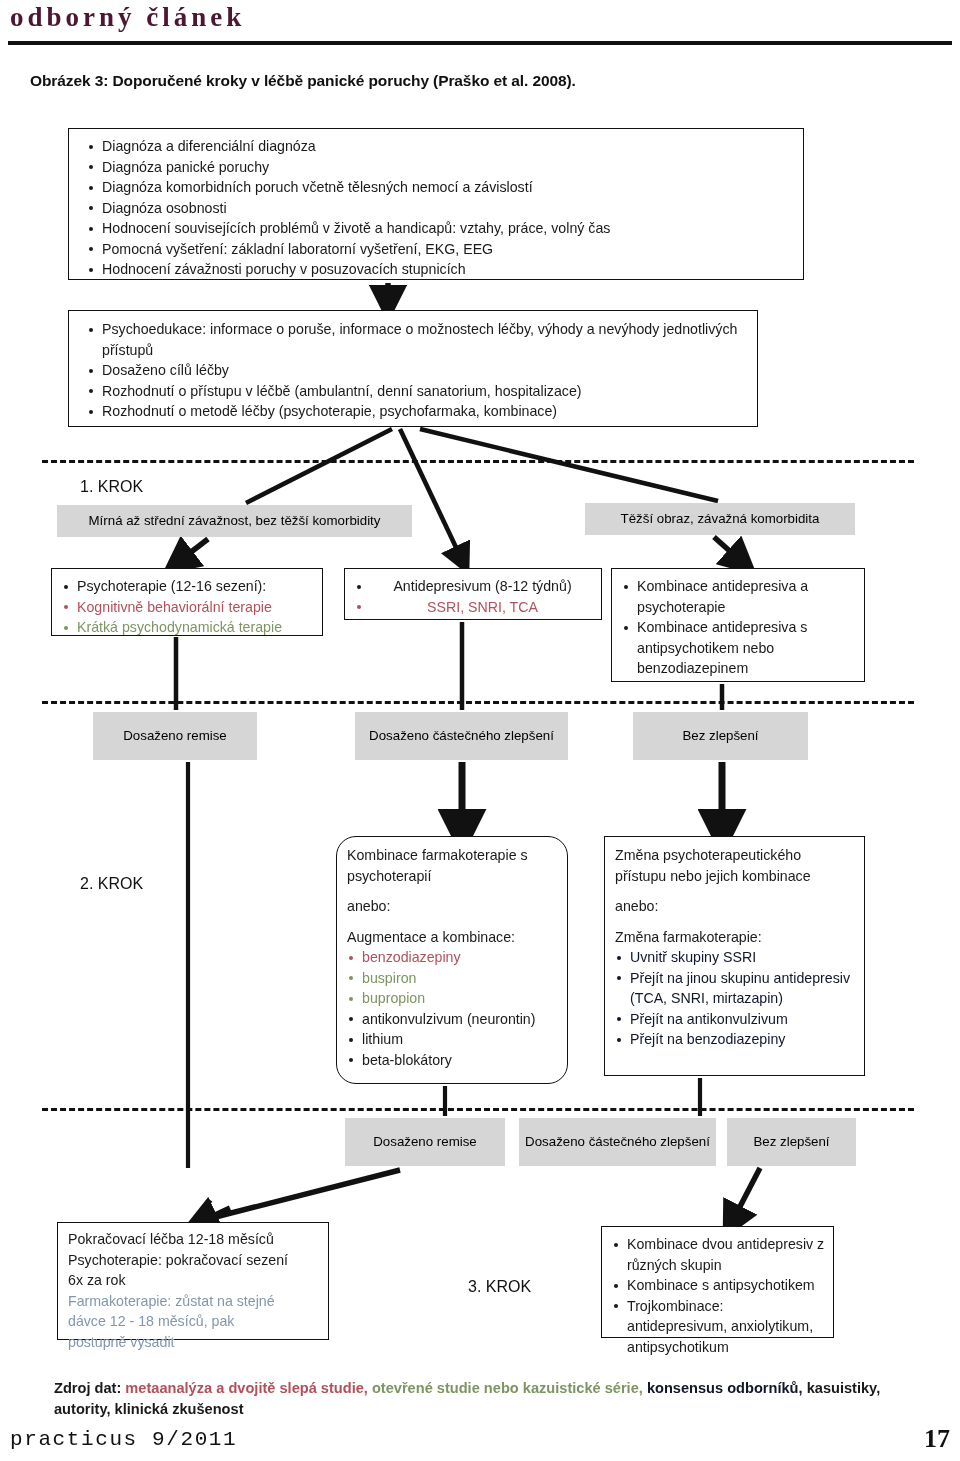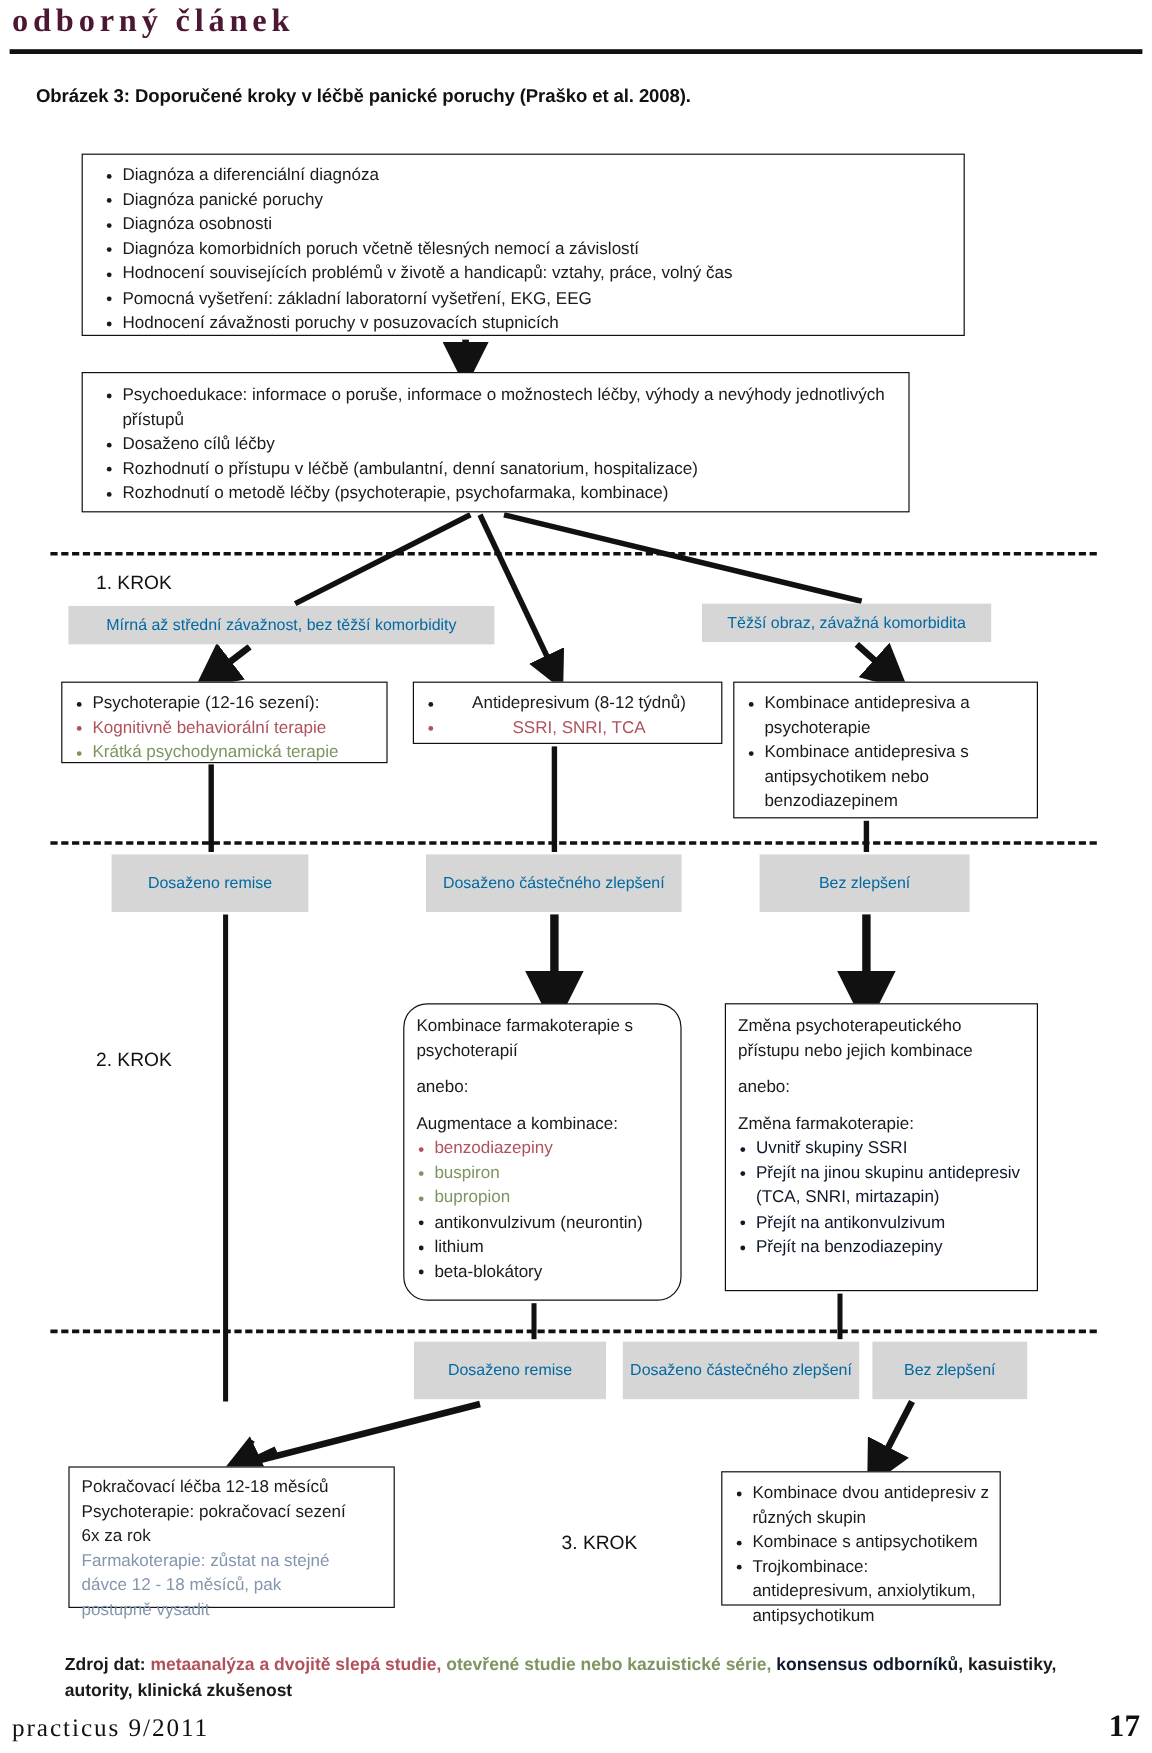--- a/index.html
+++ b/index.html
@@ -50,21 +50,21 @@
   .graybox {
     position: absolute;
     box-sizing: border-box;
     background: #d6d6d6;
     font-size: 13.3px;
     line-height: 18px;
     display: flex;
     align-items: center;
     justify-content: center;
     text-align: center;
-    color: #0369a1;
+    color: #000000;
   }
   .graybox span { display: block; padding: 0 6px; }
 
   ul.blist {
     list-style: none;
     margin: 0; padding: 0;
   }
   ul.blist li {
     position: relative;
     padding-left: 15px;
@@ -108,21 +108,21 @@
     position: absolute;
     font-size: 16px;
     color: #111;
   }
   #step1 { left: 80px; top: 478px; }
   #step2 { left: 80px; top: 875px; }
   #step3 { left: 468px; top: 1278px; }
 
   
   #sevA { left: 57px; top: 505px; width: 355px; height: 32px; }
-  #sevB { left: 585px; top: 503px; width: 241px; height: 32px; }
+  #sevB { left: 585px; top: 503px; width: 270px; height: 32px; }
 
   
   #txA { left: 51px; top: 568px; width: 272px; height: 68px; }
   #txA ul { padding: 7px 6px 0 10px; }
   #txB { left: 344px; top: 568px; width: 258px; height: 52px; text-align: center; }
   #txB ul { padding: 7px 6px 0 10px; }
   #txC { left: 611px; top: 568px; width: 254px; height: 114px; }
   #txC ul { padding: 7px 8px 0 10px; }
 
   
@@ -151,21 +151,21 @@
 
   
   .source {
     position: absolute; left: 54px; top: 1378px; width: 870px;
     font-size: 14.6px; line-height: 21px; font-weight: bold;
   }
 
   
   .pfoot {
     position: absolute; left: 10px; top: 1428px;
-    font-family: Liberation Serif, serif;
+    font-family: Liberation Mono, monospace;
     font-size: 21px; letter-spacing: 1.6px;
     color: #111;
   }
   .pnum {
     position: absolute; right: 10px; top: 1424px;
     font-family: "Liberation Serif", serif;
     font-size: 26px; font-weight: bold; color: #111;
   }
 
   
@@ -218,22 +218,22 @@
 
     <line x1="760" y1="1168" x2="732" y2="1222" stroke="#111" stroke-width="5.5" marker-end="url(#ah)"></line>
 
     <line x1="210" y1="1200" x2="196" y2="1221" stroke="#111" stroke-width="5.5"></line>
   </svg>
 
   <div class="box" id="box1">
     <ul class="blist c-black">
       <li>Diagnóza a diferenciální diagnóza</li>
       <li>Diagnóza panické poruchy</li>
+      <li>Diagnóza komorbidních poruch včetně tělesných nemocí a závislostí</li>
       <li>Diagnóza osobnosti</li>
-      <li>Diagnóza komorbidních poruch včetně tělesných nemocí a závislostí</li>
       <li>Hodnocení souvisejících problémů v životě a handicapů: vztahy, práce, volný čas</li>
       <li>Pomocná vyšetření: základní laboratorní vyšetření, EKG, EEG</li>
       <li>Hodnocení závažnosti poruchy v posuzovacích stupnicích</li>
     </ul>
   </div>
 
   <div class="box" id="box2">
     <ul class="blist c-black">
       <li>Psychoedukace: informace o poruše, informace o možnostech léčby, výhody a nevýhody jednotlivých přístupů</li>
       <li>Dosaženo cílů léčby</li>

